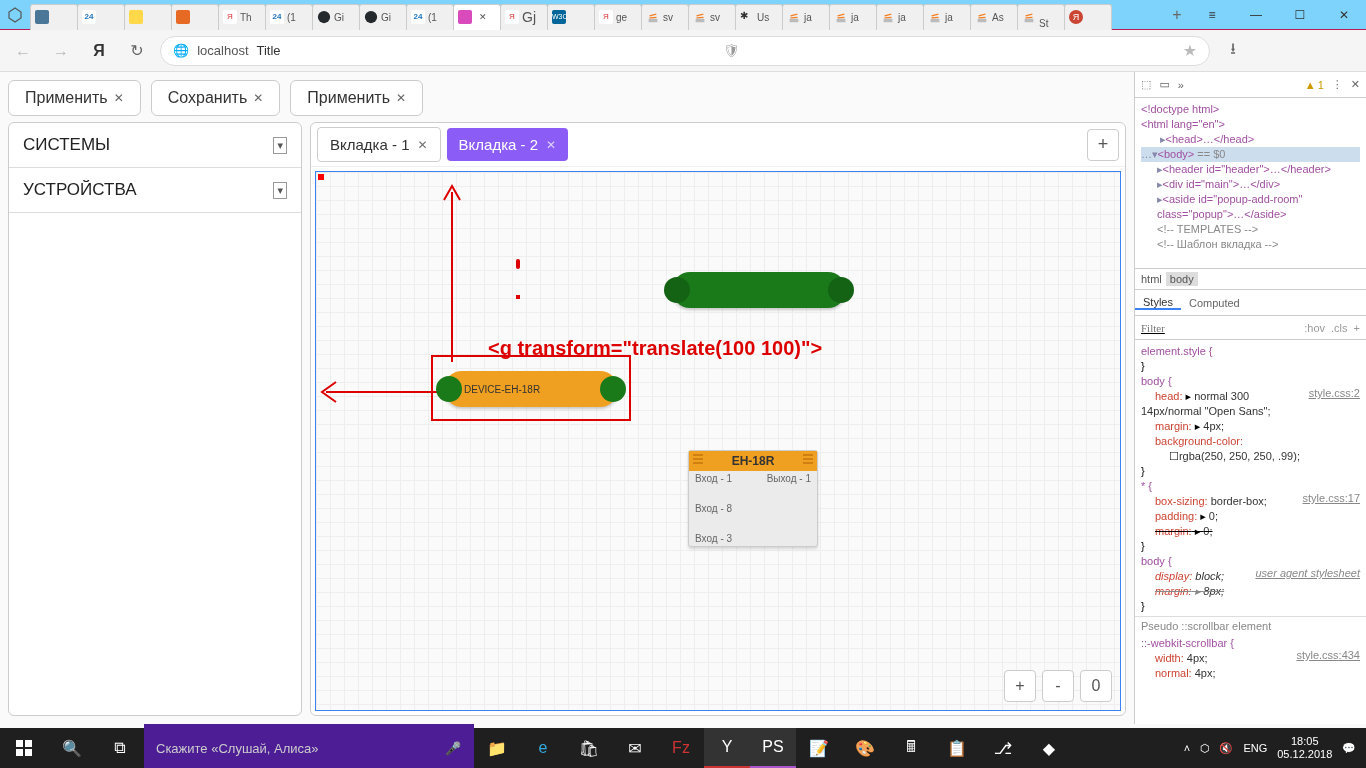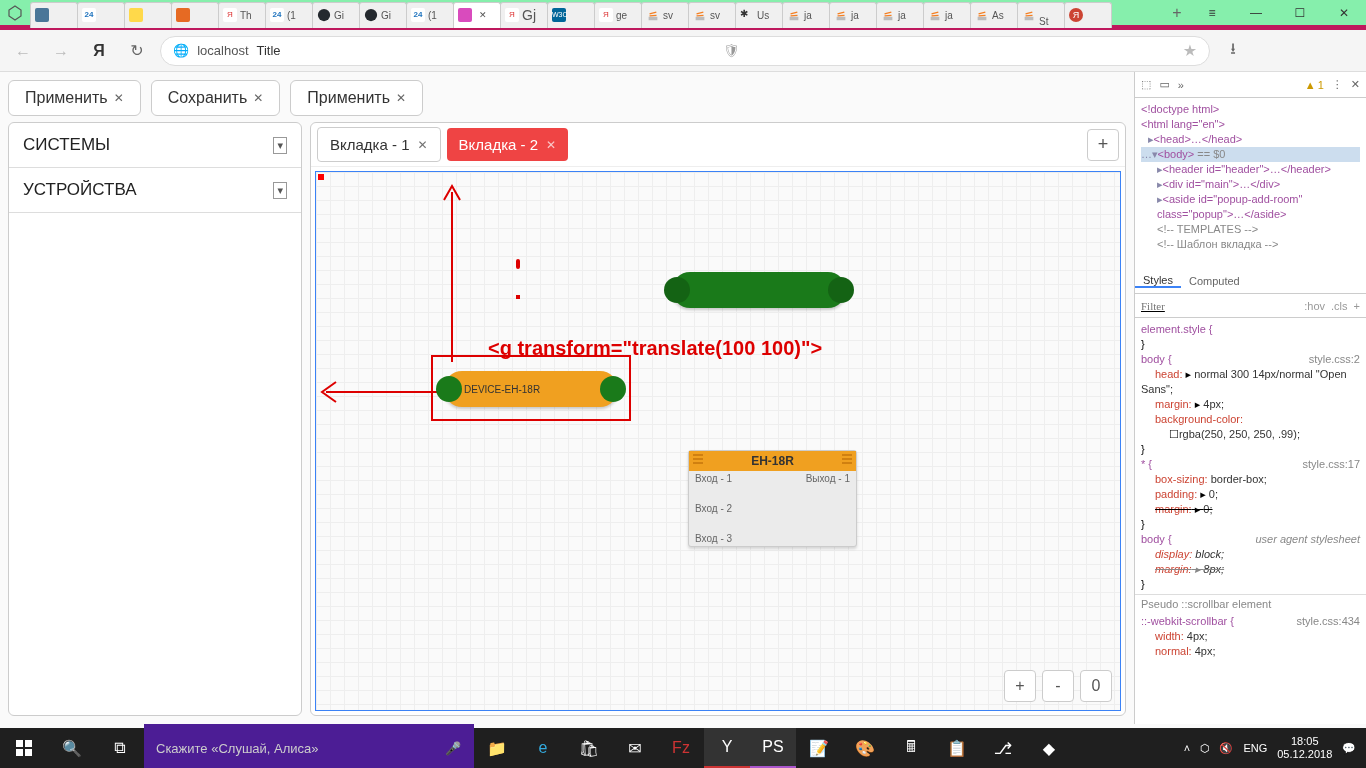--- a/index.html
+++ b/index.html
@@ -1,17 +1,17 @@
 <!DOCTYPE html>
 <html><head>
 <meta charset="utf-8">
 <style>
 *{box-sizing:border-box;margin:0;padding:0;font-family:"Segoe UI",Arial,sans-serif;}
 body{background:#fafafa;overflow:hidden;width:1366px;height:768px;position:relative;}
-.topbar{height:30px;background:#86efac;display:flex;align-items:center;border-bottom:5px solid #be185d;}
+.topbar{height:30px;background:#7dd3fc;display:flex;align-items:center;border-bottom:1px solid #be185d;}
 .win-icon{width:30px;height:30px;display:flex;align-items:center;justify-content:center;color:#555;}
 .tabs{display:flex;height:30px;align-items:flex-end;flex:1;overflow:hidden;}
 .tab{height:26px;min-width:48px;max-width:55px;background:#f0f0f0;border:1px solid #ccc;border-bottom:none;margin-right:-1px;display:flex;align-items:center;padding:0 4px;font-size:10px;color:#555;border-radius:3px 3px 0 0;overflow:hidden;white-space:nowrap;}
 .tab.active{background:#fff;}
 .tab .ico{width:14px;height:14px;margin-right:3px;flex-shrink:0;border-radius:2px;}
 .tab-add{width:26px;height:26px;display:flex;align-items:center;justify-content:center;color:#666;font-size:16px;}
 .win-controls{display:flex;margin-left:auto;}
 .win-btn{width:44px;height:30px;display:flex;align-items:center;justify-content:center;color:#333;font-size:12px;}
 .addr-bar{height:42px;background:#f5f5f5;border-bottom:1px solid #ddd;display:flex;align-items:center;padding:0 8px;gap:8px;}
 .nav-btn{width:30px;height:30px;display:flex;align-items:center;justify-content:center;color:#666;border-radius:15px;font-size:16px;}
@@ -27,40 +27,40 @@
 .pill-btn{border:1px solid #ccc;background:#fff;border-radius:6px;padding:8px 16px;font-size:16px;color:#333;display:flex;align-items:center;gap:6px;}
 .pill-btn .x{font-size:12px;color:#666;}
 .layout{flex:1;display:flex;gap:8px;overflow:hidden;}
 .sidebar{width:294px;border:1px solid #ccc;border-radius:6px;background:#fff;display:flex;flex-direction:column;overflow:hidden;}
 .side-item{padding:12px 14px;font-size:17px;color:#222;border-bottom:1px solid #ddd;display:flex;justify-content:space-between;align-items:center;}
 .side-item .chev{font-size:11px;border:1px solid #999;padding:1px 3px;color:#555;}
 .main-area{flex:1;display:flex;flex-direction:column;border:1px solid #ccc;border-radius:6px;background:#fff;overflow:hidden;position:relative;}
 .tab-row{height:44px;display:flex;align-items:center;padding:4px 6px;gap:6px;border-bottom:1px solid #eee;}
 .vtab{padding:8px 12px;border-radius:4px;font-size:15px;display:flex;align-items:center;gap:8px;}
 .vtab.inactive{border:1px solid #ccc;color:#333;background:#fff;}
-.vtab.active{background:#ef4444;color:#fff;}
+.vtab.active{background:#8b5cf6;color:#fff;}
 .vtab .x{font-size:12px;opacity:.7;}
 .plus-btn{margin-left:auto;width:32px;height:32px;border:1px solid #ccc;border-radius:4px;display:flex;align-items:center;justify-content:center;font-size:18px;color:#555;}
 .canvas{flex:1;position:relative;margin:4px;border:1px solid #3b82f6;background-image:linear-gradient(#eee 1px,transparent 1px),linear-gradient(90deg,#eee 1px,transparent 1px);background-size:14px 14px;background-color:#fafafa;}
 .red-dot{position:absolute;width:6px;height:6px;background:red;top:2px;left:2px;}
 .anno-text{position:absolute;top:165px;left:172px;color:#d00;font-weight:bold;font-size:20px;font-family:Arial;}
 .arrow-up{position:absolute;top:10px;left:126px;}
 .arrow-left{position:absolute;top:205px;left:0px;}
 .red-box{position:absolute;top:183px;left:115px;width:200px;height:66px;border:2px solid #d00;}
 .node-orange{position:absolute;top:199px;left:128px;width:174px;height:36px;background:#f0a020;border-radius:18px;display:flex;align-items:center;padding-left:20px;font-size:10px;color:#333;box-shadow:0 2px 3px rgba(0,0,0,.2);}
 .node-orange::after,.node-orange::before{content:"";position:absolute;width:26px;height:26px;background:#1a7a1a;border-radius:50%;top:5px;}
 .node-orange::before{left:-8px;}
 .node-orange::after{right:-8px;}
 .node-green{position:absolute;top:100px;left:356px;width:174px;height:36px;background:#1a7a1a;border-radius:18px;box-shadow:0 2px 3px rgba(0,0,0,.2);}
 .node-green::after,.node-green::before{content:"";position:absolute;width:26px;height:26px;background:#146314;border-radius:50%;top:5px;}
 .node-green::before{left:-8px;}
 .node-green::after{right:-8px;}
 .red-spot1{position:absolute;top:87px;left:200px;width:4px;height:10px;background:#d00;border-radius:2px;}
 .red-spot2{position:absolute;top:123px;left:200px;width:4px;height:4px;background:#d00;}
-.box-node{position:absolute;top:278px;left:372px;width:169px;background:#ebebeb;border:1px solid #ccc;border-radius:3px;box-shadow:0 2px 3px rgba(0,0,0,.15);font-size:10px;}
+.box-node{position:absolute;top:278px;left:372px;width:130px;background:#ebebeb;border:1px solid #ccc;border-radius:3px;box-shadow:0 2px 3px rgba(0,0,0,.15);font-size:10px;}
 .box-head{background:#f0a020;padding:3px 6px;text-align:center;font-weight:bold;color:#333;position:relative;font-size:12px;}
 .box-head::before,.box-head::after{content:"";position:absolute;width:10px;height:12px;top:3px;background:repeating-linear-gradient(#d08010 0 2px,transparent 2px 4px);}
 .box-head::before{left:4px;}
 .box-head::after{right:4px;}
 .box-body{padding:2px 6px;display:flex;justify-content:space-between;color:#666;}
 .box-col{display:flex;flex-direction:column;gap:19px;}
 .zoom-ctrl{position:absolute;bottom:8px;right:8px;display:flex;gap:6px;}
 .zoom-ctrl div{width:32px;height:32px;border:1px solid #ccc;border-radius:4px;background:#fff;display:flex;align-items:center;justify-content:center;font-size:16px;color:#555;}
 .devtools{width:232px;border-left:1px solid #ccc;background:#fff;display:flex;flex-direction:column;font-family:Consolas,monospace;font-size:11px;}
 .dt-top{height:26px;border-bottom:1px solid #ccc;display:flex;align-items:center;padding:0 6px;gap:8px;color:#666;}
@@ -73,21 +73,21 @@
 .dt-crumb .act{background:#ddd;padding:1px 4px;}
 .dt-tabs{height:26px;border-bottom:1px solid #ccc;display:flex;align-items:center;font-size:11px;}
 .dt-tabs span{padding:0 8px;color:#666;}
 .dt-tabs .act{border-bottom:2px solid #3b82f6;color:#333;}
 .dt-filter{height:24px;border-bottom:1px solid #ccc;display:flex;align-items:center;padding:0 6px;gap:6px;color:#999;}
 .dt-filter input{border:none;outline:none;flex:1;font-size:11px;font-family:Consolas;text-decoration:underline;}
 .dt-styles{flex:1;padding:4px 6px;line-height:15px;overflow:hidden;}
 .dt-styles .sel{color:#a050a0;}
 .dt-styles .prop{color:#c43;margin-left:14px;}
 .dt-styles .val{color:#333;}
-.dt-styles .link{color:#888;float:right;}
+.dt-styles .link{color:#888;float:right;text-decoration:underline;margin-top:12px;}
 .dt-styles .ua{color:#888;font-style:italic;}
 .dt-styles .strike{text-decoration:line-through;}
 .dt-sep{border-top:1px solid #ddd;margin:2px -6px;padding:2px 6px 0;color:#888;}
 .taskbar{position:absolute;bottom:0;left:0;right:0;height:40px;background:#1f1f1f;display:flex;align-items:center;color:#fff;}
 .tb-btn{width:48px;height:40px;display:flex;align-items:center;justify-content:center;}
 .search-box{width:330px;height:48px;background:#4c1d95;display:flex;align-items:center;padding:0 12px;color:#ccc;font-size:13px;gap:22px;}
 .tb-icons{display:flex;}
 .tb-icons .tb-btn{width:46px;}
 .tray{margin-left:auto;display:flex;align-items:center;gap:10px;padding-right:10px;font-size:11px;color:#fff;}
 .tray .clock{text-align:center;line-height:13px;}
@@ -311,21 +311,21 @@
           <div class="red-box"></div>
           <div class="node-orange">
               <span>DEVICE-EH-18R</span>
             </div>
           <div class="node-green"></div>
           <div class="box-node">
             <div class="box-head">EH-18R</div>
             <div class="box-body">
               <div class="box-col">
                   <span>Вход - 1</span>
-                  <span>Вход - 2</span>
+                  <span>Вход - 8</span>
                   <span>Вход - 3</span>
                 </div>
               <div class="box-col">
                   <span>Выход - 1</span>
                 </div>
             </div>
           </div>
           <div class="zoom-ctrl">
             <div>+</div>
             <div>-</div>
@@ -341,27 +341,31 @@
       <span>⬚</span>
       <span>▭</span>
       <span>»</span>
       <span class="warn">▲<span>1</span></span>
       <span>⋮</span>
       <span>✕</span>
     </div>
     <div class="dt-dom">
       <div class="tag">&lt;!doctype html&gt;</div>
       <div class="tag">&lt;html lang="en"&gt;</div>
-      <div style="margin-left:7px;">▸<span class="tag">&lt;head&gt;…&lt;/head&gt;</span></div>
+      <div style="margin-left:19px;">▸<span class="tag">&lt;head&gt;…&lt;/head&gt;</span></div>
       <div class="sel" style="margin-left:0;">…▾<span class="tag">&lt;body&gt;</span><span class="comm"> == $0</span></div>
       <div style="margin-left:16px;">▸<span class="tag">&lt;header id="header"&gt;…&lt;/header&gt;</span></div>
       <div style="margin-left:16px;">▸<span class="tag">&lt;div id="main"&gt;…&lt;/div&gt;</span></div>
       <div style="margin-left:16px;">▸<span class="tag">&lt;aside id="popup-add-room" class="popup"&gt;…&lt;/aside&gt;</span></div>
       <div class="comm" style="margin-left:16px;">&lt;!-- TEMPLATES --&gt;</div>
       <div class="comm" style="margin-left:16px;">&lt;!-- Шаблон вкладка --&gt;</div>
+    </div>
+    <div class="dt-crumb">
+      <span>html</span>
+      <span class="act">body</span>
     </div>
     <div class="dt-tabs">
       <span class="act">Styles</span>
       <span>Computed</span>
     </div>
     <div class="dt-filter">
       <input placeholder="Filter" style="">
       <span>:hov</span>
       <span>.cls</span>
       <span>+</span>

